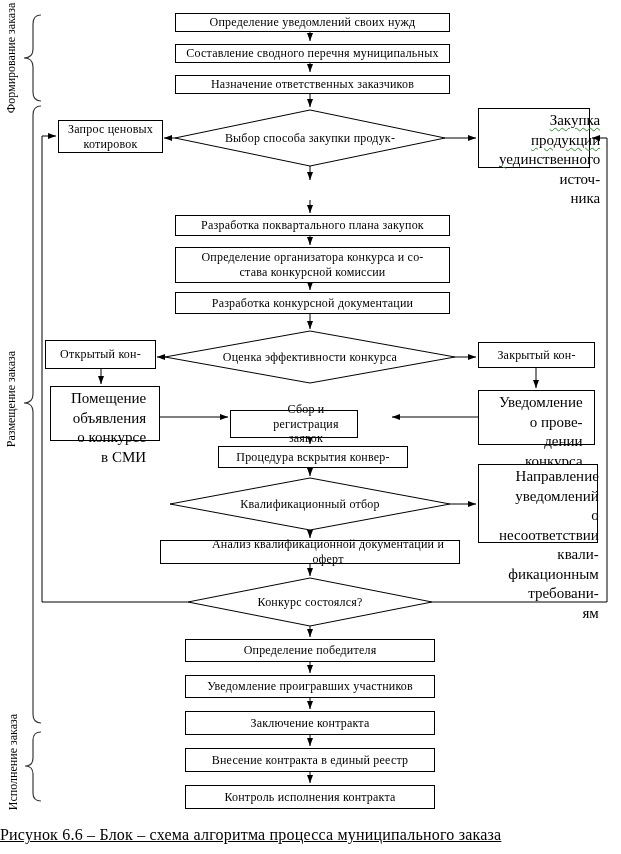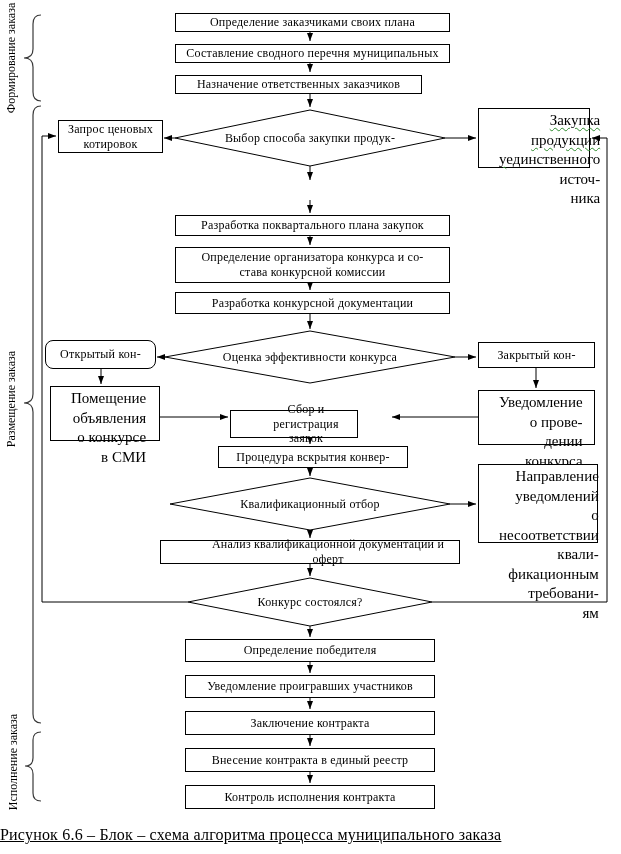--- a/index.html
+++ b/index.html
@@ -73,34 +73,34 @@
       <path d="M41,15 Q33,15 33,24 L33,49 Q33,58 24,58 Q33,58 33,67 L33,92 Q33,101 41,101"></path>
       <path d="M41,106 Q33,106 33,115 L33,394 Q33,403 24,403 Q33,403 33,412 L33,714 Q33,723 41,723"></path>
       <path d="M41,732 Q33,732 33,740 L33,758 Q33,766 25,766 Q33,766 33,774 L33,793 Q33,801 41,801"></path>
     </g>
   </svg>
 
   <div class="stage-label" style="left:-54px;top:51px;">Формирование заказа</div>
   <div class="stage-label" style="left:-54px;top:392px;">Размещение заказа</div>
   <div class="stage-label" style="left:-52px;top:755px;">Исполнение заказа</div>
 
-  <div class="box" style="left:175px;top:13px;width:275px;height:19px;">Определение заказчиками своих плана</div>
+  <div class="box" style="left:175px;top:13px;width:275px;height:19px;">Определение уведомлений своих нужд</div>
   <div class="box" style="left:175px;top:44px;width:275px;height:19px;">Составление сводного перечня муниципальных</div>
-  <div class="box" style="left:175px;top:75px;width:247px;height:19px;text-align:right;">Назначение ответственных заказчиков</div>
+  <div class="box" style="left:175px;top:75px;width:275px;height:19px;text-align:right;">Назначение ответственных заказчиков</div>
 
   <div class="box" style="left:58px;top:120px;width:105px;height:33px;">Запрос ценовых котировок</div>
   <div class="box small" style="left:478px;top:108px;width:112px;height:60px;"><span><span class="squiggle">Закупка продукции у</span><span>единственного источ-
 ника</span></span></div>
 
   <div class="box" style="left:175px;top:215px;width:275px;height:21px;">Разработка поквартального плана закупок</div>
   <div class="box" style="left:175px;top:247px;width:275px;height:36px;">Определение организатора конкурса и со-
 става конкурсной комиссии</div>
   <div class="box" style="left:175px;top:292px;width:275px;height:22px;">Разработка конкурсной документации</div>
 
-  <div class="box" style="left:45px;top:340px;width:111px;height:29px;border-radius:8px;">Открытый кон-</div>
+  <div class="box" style="left:45px;top:340px;width:111px;height:29px;">Открытый кон-</div>
   <div class="box" style="left:478px;top:342px;width:117px;height:26px;">Закрытый кон-</div>
   <div class="box small" style="left:50px;top:386px;width:110px;height:55px;">Помещение объявления
 о конкурсе  в СМИ</div>
   <div class="box" style="left:230px;top:410px;width:128px;height:28px;padding-left:24px;">Сбор и регистрация заявок</div>
   <div class="box small" style="left:478px;top:390px;width:117px;height:55px;">Уведомление о прове-
 дении конкурса</div>
 
   <div class="box" style="left:218px;top:446px;width:190px;height:22px;">Процедура вскрытия конвер-</div>
   <div class="box small" style="left:478px;top:464px;width:120px;height:79px;">Направление уведомлений
 о несоответствии квали-

